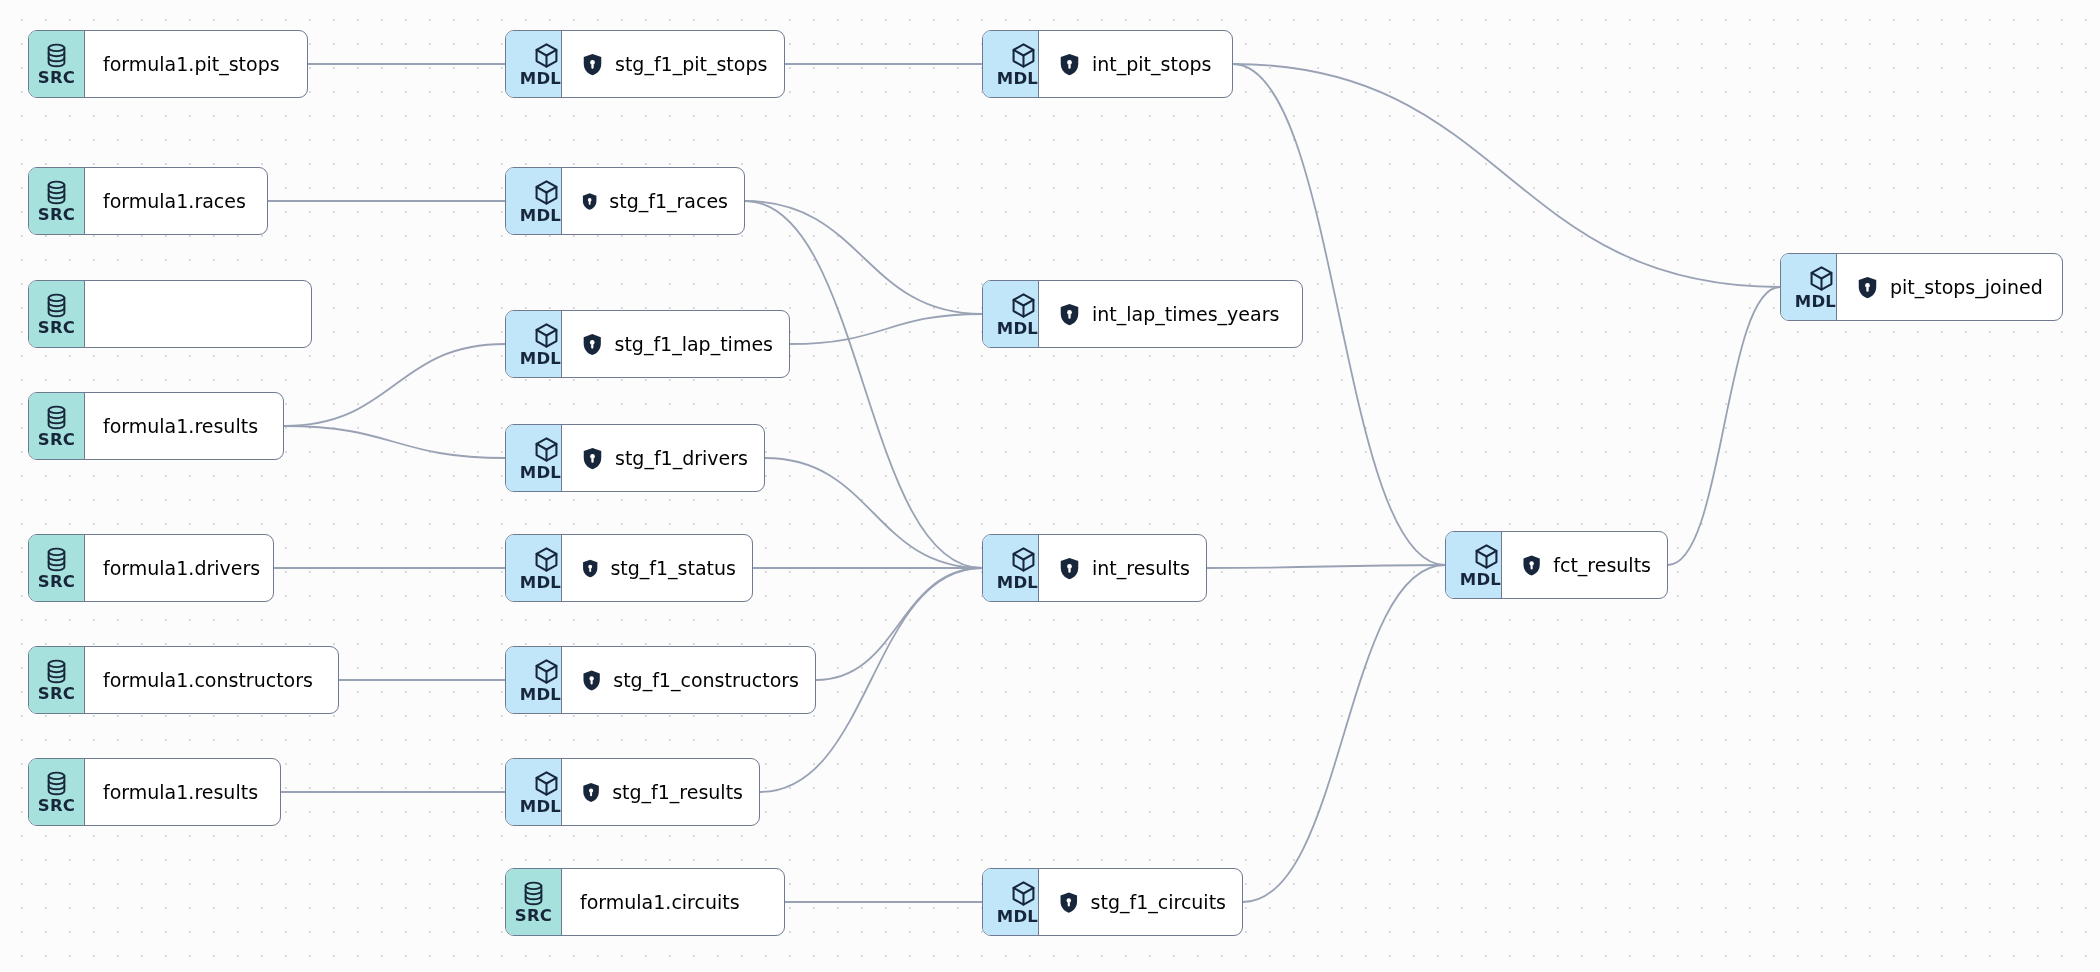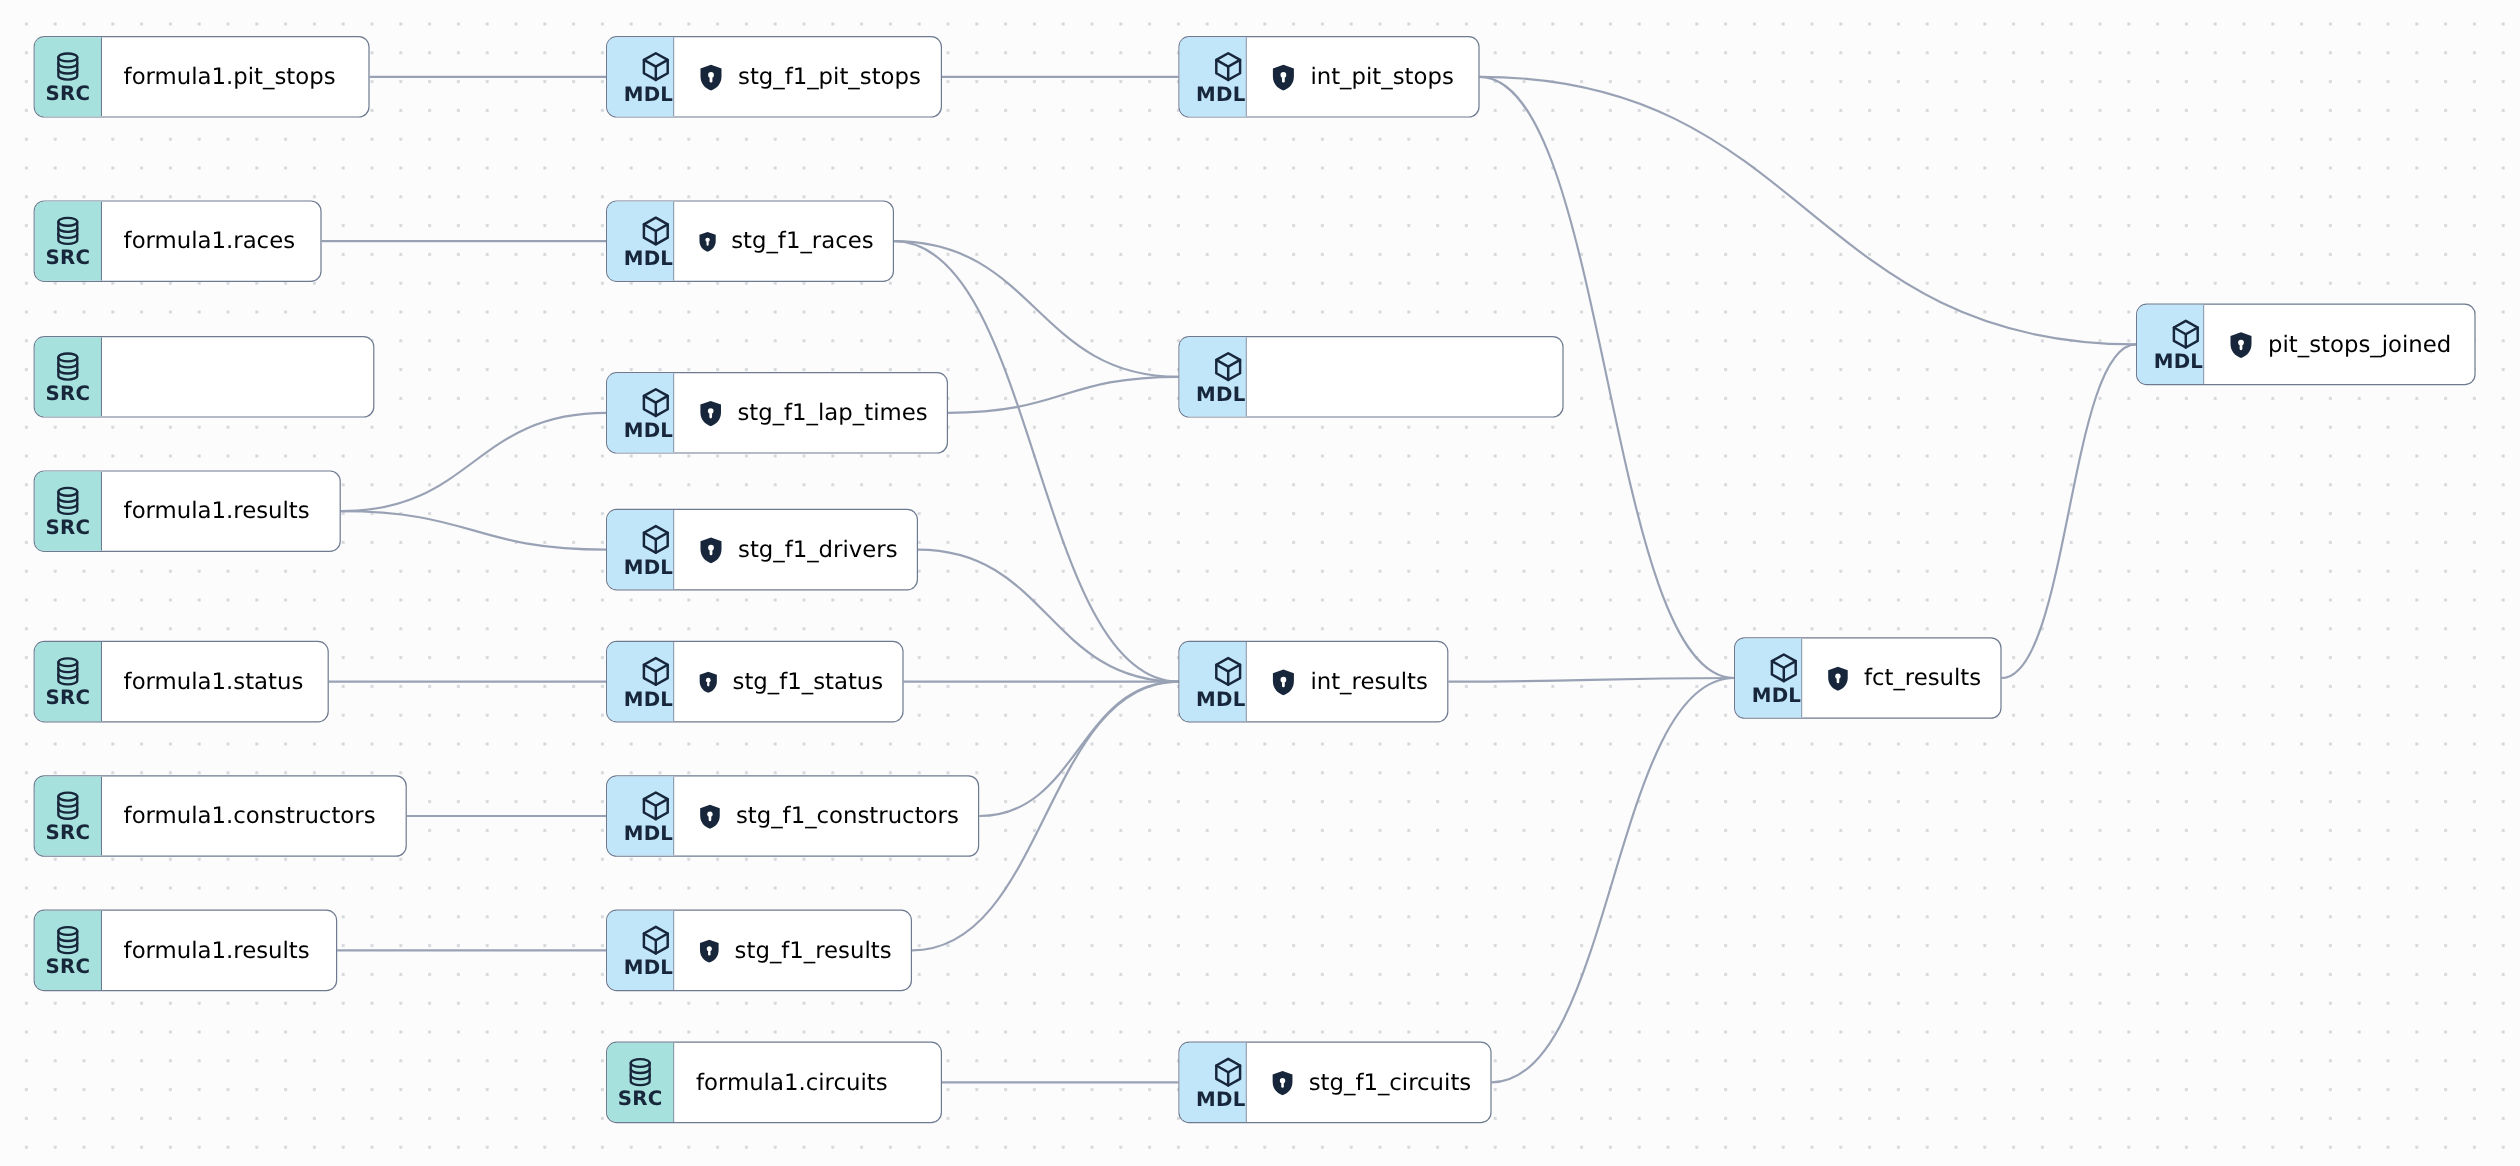--- a/index.html
+++ b/index.html
@@ -164,21 +164,21 @@
        <svg class="nodeicon" width="27" height="27" viewBox="0 0 24 24" fill="none" stroke="#17263a" stroke-width="1.7" stroke-linecap="round">
      <ellipse cx="12" cy="5.2" rx="7" ry="2.9"></ellipse>
      <path d="M5 5.2 v4.5 c0 1.6 3.1 2.9 7 2.9 s7 -1.3 7 -2.9 V5.2"></path>
      <path d="M5 9.7 v4.5 c0 1.6 3.1 2.9 7 2.9 s7 -1.3 7 -2.9 V9.7"></path>
      <path d="M5 14.2 v4.5 c0 1.6 3.1 2.9 7 2.9 s7 -1.3 7 -2.9 V14.2"></path>
    </svg>
        <span class="badge">SRC</span>
      </div>
      <div class="body">
 
-       <span class="label">formula1.status</span>
+       <span class="label">formula1.drivers</span>
      </div>
       </div>
       <div class="node" style="left: 28px; top: 646px; width: 311px; height: 68px;">
         <div class="icon-box src">
        <svg class="nodeicon" width="27" height="27" viewBox="0 0 24 24" fill="none" stroke="#17263a" stroke-width="1.7" stroke-linecap="round">
      <ellipse cx="12" cy="5.2" rx="7" ry="2.9"></ellipse>
      <path d="M5 5.2 v4.5 c0 1.6 3.1 2.9 7 2.9 s7 -1.3 7 -2.9 V5.2"></path>
      <path d="M5 9.7 v4.5 c0 1.6 3.1 2.9 7 2.9 s7 -1.3 7 -2.9 V9.7"></path>
      <path d="M5 14.2 v4.5 c0 1.6 3.1 2.9 7 2.9 s7 -1.3 7 -2.9 V14.2"></path>
    </svg>
@@ -382,20 +382,28 @@
      </div>
       </div>
       <div class="node" style="left: 982px; top: 280px; width: 321px; height: 68px;">
         <div class="icon-box mdl">
        <svg class="nodeicon" width="29" height="29" viewBox="0 0 24 24" fill="none" stroke="#17263a" stroke-width="1.7" stroke-linejoin="round" stroke-linecap="round">
      <path d="M12 2.8 L20.2 7.4 V16.6 L12 21.2 L3.8 16.6 V7.4 Z"></path>
      <path d="M3.8 7.4 L12 12 L20.2 7.4"></path>
      <path d="M12 12 V21.2"></path>
    </svg>
        <span class="badge">MDL</span>
+     </div>
+     <div class="body">
+       <svg class="nodeicon" width="25" height="25" viewBox="0 0 24 24">
+     <path d="M12 1.8 L20.4 4.8 V11 C20.4 16.8 17 20.6 12 22.4 C7 20.6 3.6 16.8 3.6 11 V4.8 Z" fill="#17263a"></path>
+     <circle cx="12" cy="10" r="2.3" fill="#ffffff"></circle>
+     <rect x="10.9" y="11.5" width="2.2" height="4.6" rx="1.1" fill="#ffffff"></rect>
+   </svg>
+       <span class="label">int_lap_times_years</span>
      </div>
       </div>
       <div class="node" style="left: 982px; top: 534px; width: 225px; height: 68px;">
         <div class="icon-box mdl">
        <svg class="nodeicon" width="29" height="29" viewBox="0 0 24 24" fill="none" stroke="#17263a" stroke-width="1.7" stroke-linejoin="round" stroke-linecap="round">
      <path d="M12 2.8 L20.2 7.4 V16.6 L12 21.2 L3.8 16.6 V7.4 Z"></path>
      <path d="M3.8 7.4 L12 12 L20.2 7.4"></path>
      <path d="M12 12 V21.2"></path>
    </svg>
        <span class="badge">MDL</span>

